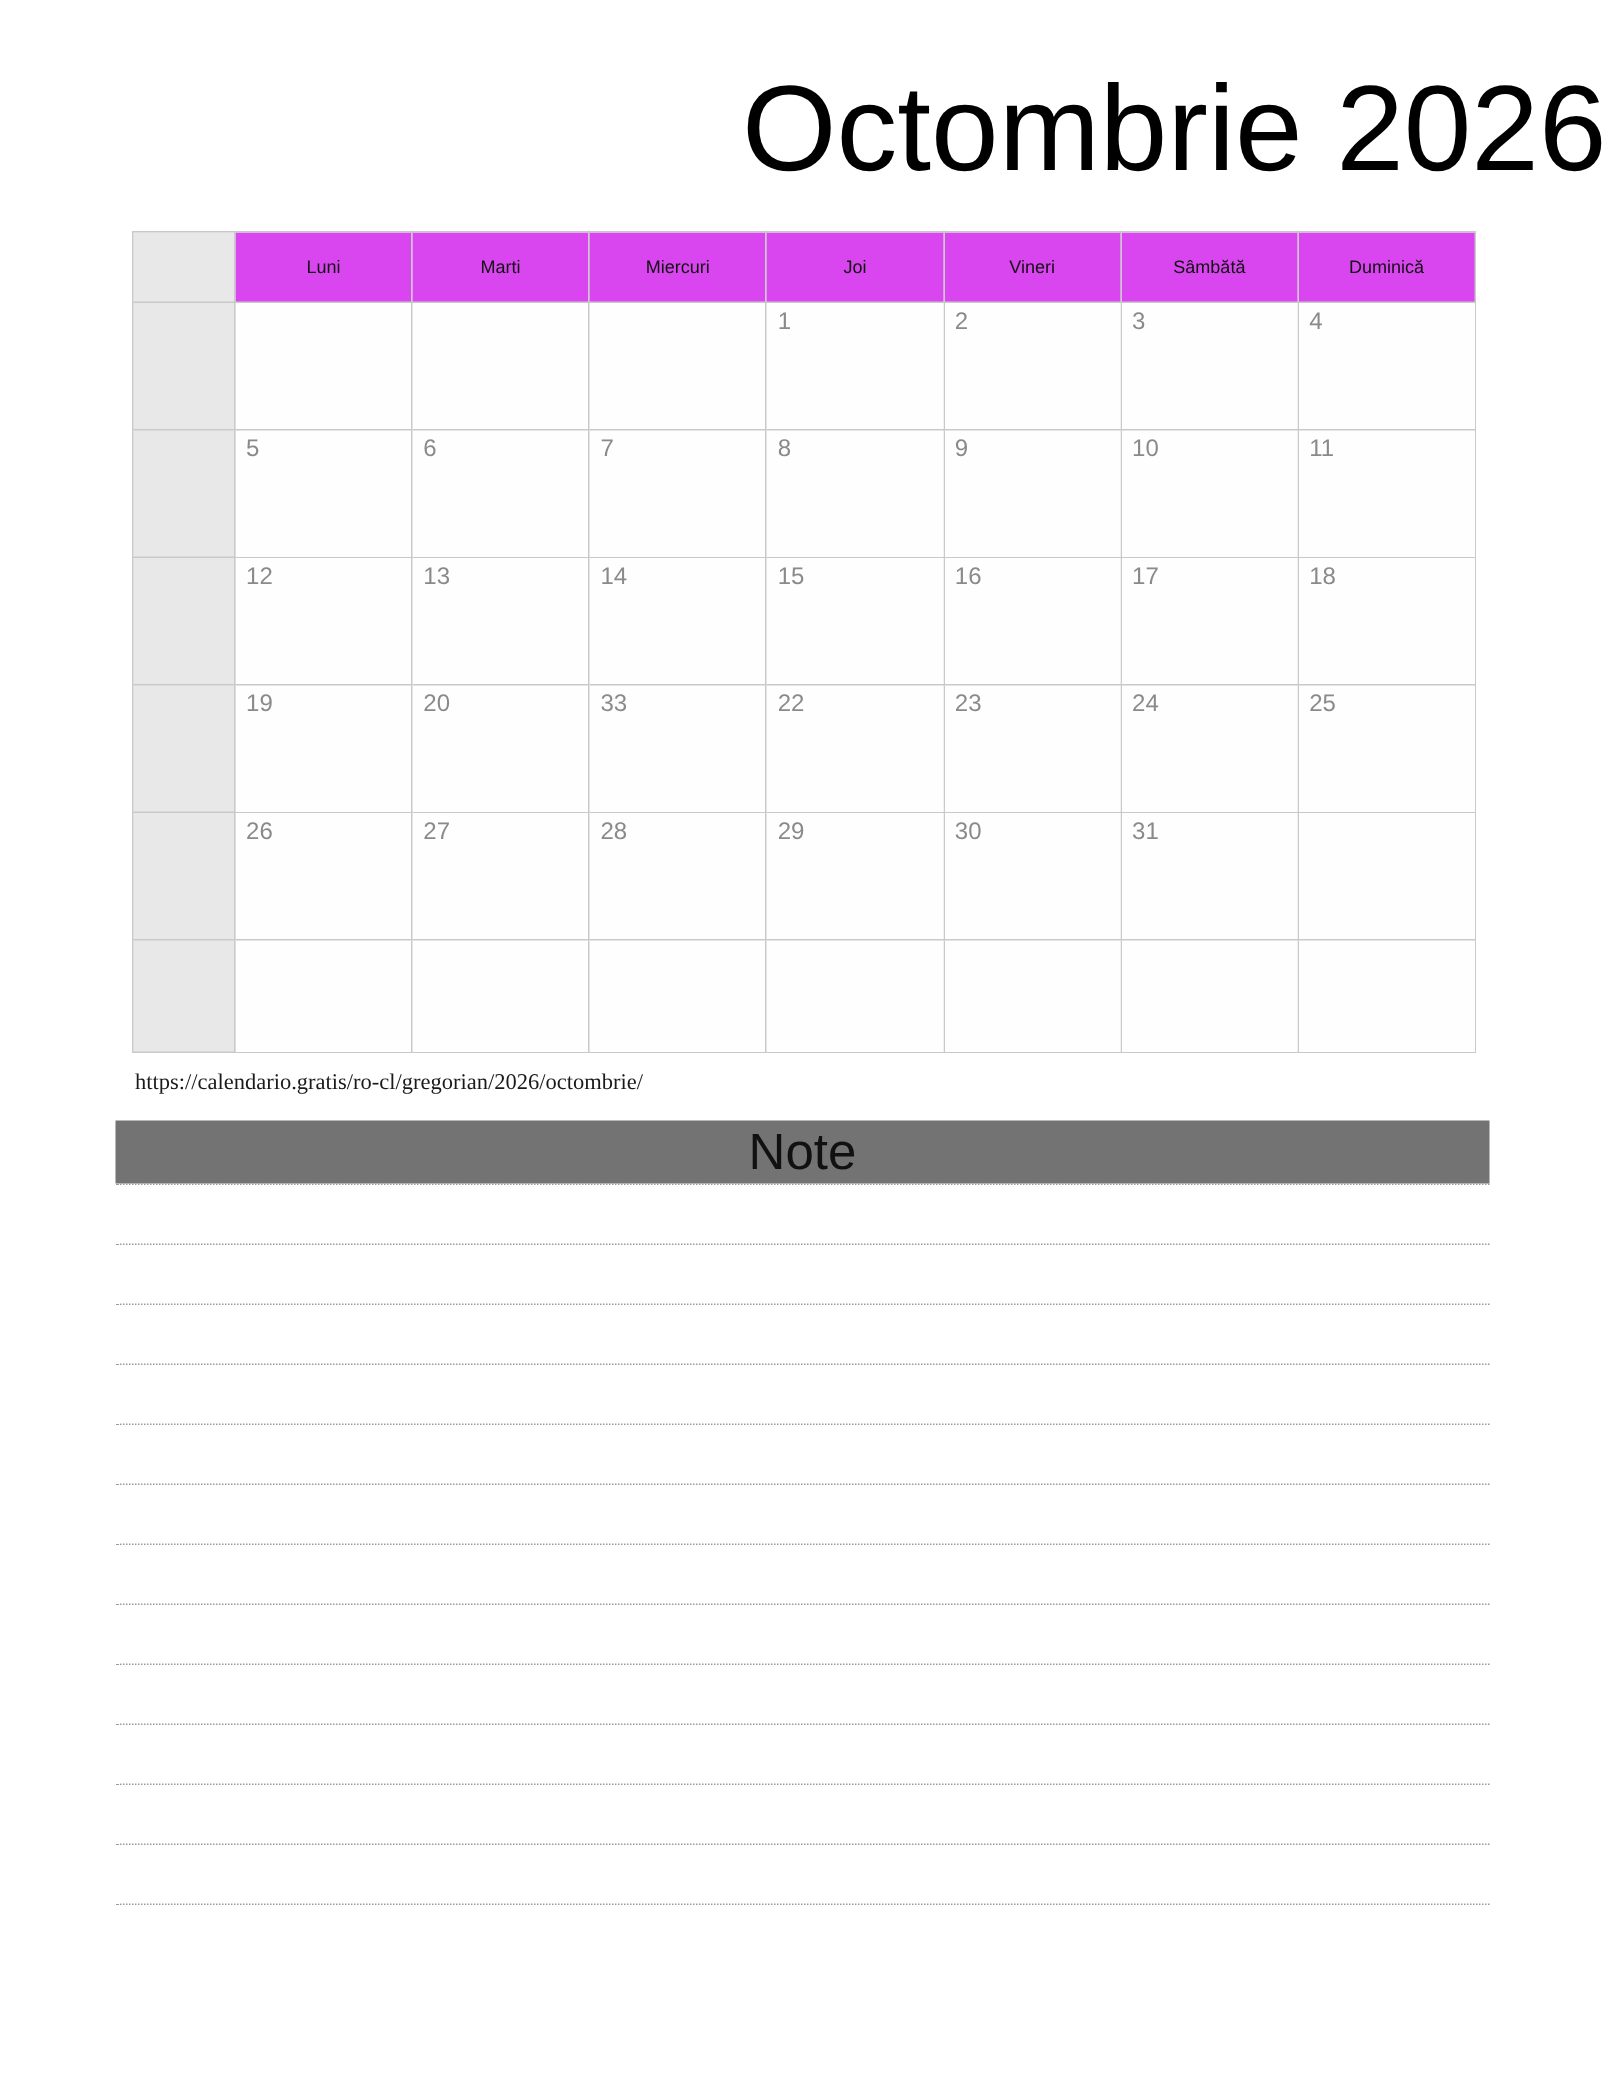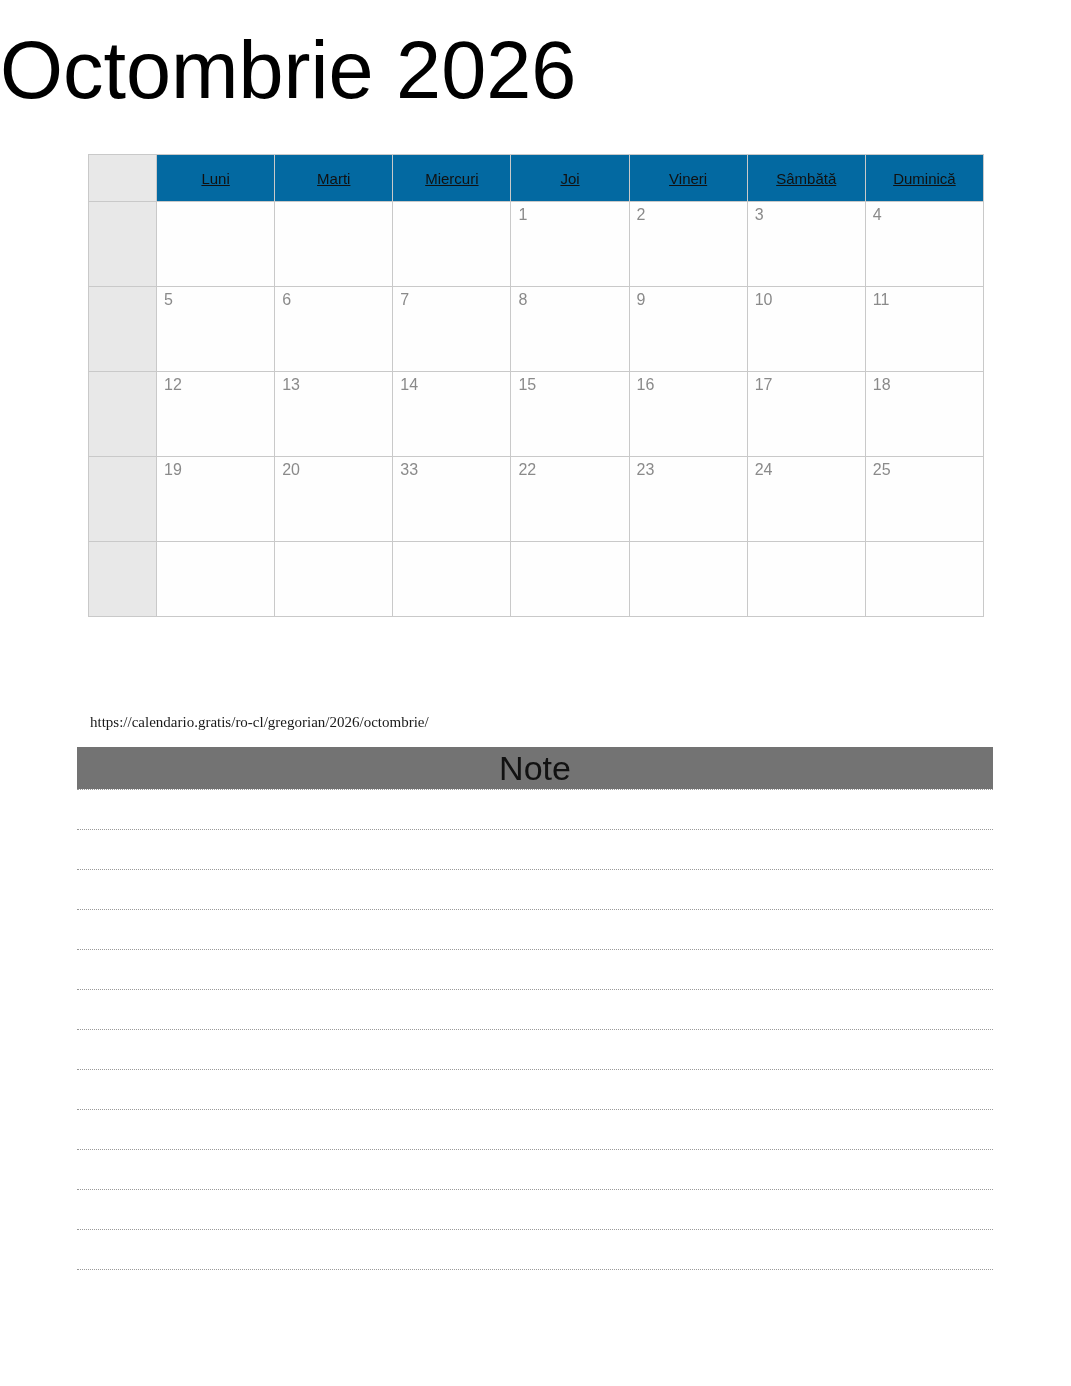--- a/index.html
+++ b/index.html
@@ -16,27 +16,27 @@
     overflow: hidden;
   }
   .page {
     width: 1071px;
     height: 1386px;
     box-sizing: border-box;
     position: relative;
   }
   
   .title {
-    text-align: left;
+    text-align: right;
     font-size: 81px;
     font-weight: 400;
     letter-spacing: 0px;
     line-height: 1;
     margin: 0;
-    padding-top: 30px;
+    padding-top: 46px;
     padding-bottom: 0;
     font-family: "Liberation Sans", sans-serif;
   }
   
   .cal-wrap {
     position: absolute;
     left: 88px;
     top: 154px;
     width: 896px;
   }
@@ -52,27 +52,26 @@
     margin: 0;
   }
   table.cal col.gutter { width: 68px; }
   table.cal col.day { width: 118px; }
 
   th.gutter-head, td.gutter-cell {
     background: #e8e8e8;
   }
   th.dayname {
     height: 46px;
-    background: #0369a1;
-    font-size: 15px;
+    background: #d946ef;
+    font-size: 12px;
     font-weight: 400;
     text-align: center;
     vertical-align: middle;
     color: #111;
-    text-decoration: underline;
   }
   td.daycell {
     height: 84px;
     vertical-align: top;
     background: #fefefe;
     position: relative;
   }
   td.daycell .num {
     font-size: 16px;
     color: #8a8a8a;
@@ -243,20 +242,44 @@
           <td class="daycell">
               <span class="num">23</span>
             </td>
           <td class="daycell">
               <span class="num">24</span>
             </td>
           <td class="daycell">
               <span class="num">25</span>
             </td>
         </tr>
+        <tr>
+          <td class="gutter-cell"></td>
+          <td class="daycell">
+              <span class="num">26</span>
+            </td>
+          <td class="daycell">
+              <span class="num">27</span>
+            </td>
+          <td class="daycell">
+              <span class="num">28</span>
+            </td>
+          <td class="daycell">
+              <span class="num">29</span>
+            </td>
+          <td class="daycell">
+              <span class="num">30</span>
+            </td>
+          <td class="daycell">
+              <span class="num">31</span>
+            </td>
+          <td class="daycell empty">
+              <span class="num"></span>
+            </td>
+        </tr>
         <tr class="filler">
           <td class="gutter-cell"></td>
           <td class="daycell empty">
               <span class="num"></span>
             </td>
           <td class="daycell empty">
               <span class="num"></span>
             </td>
           <td class="daycell empty">
               <span class="num"></span>

